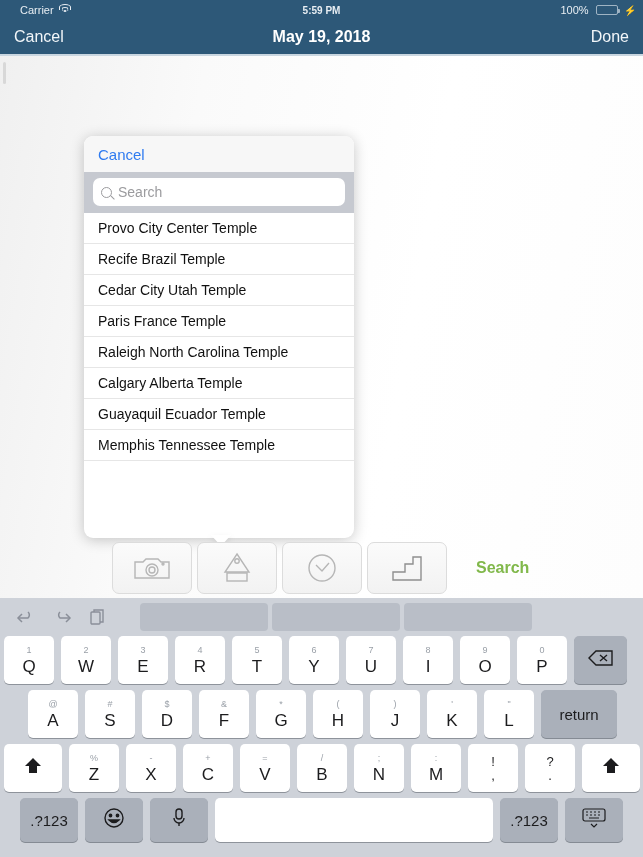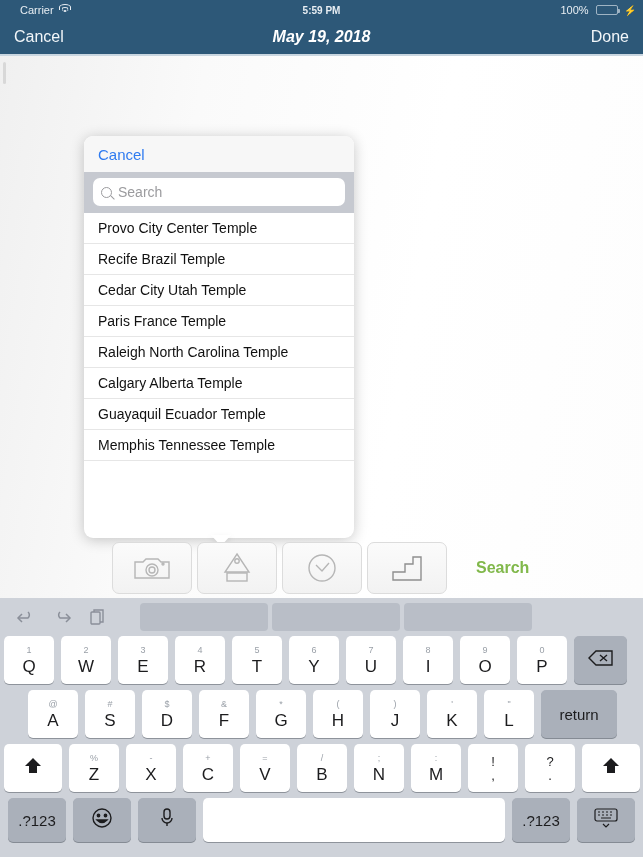--- a/index.html
+++ b/index.html
@@ -42,21 +42,21 @@
 
   
   .navbar {
     position: absolute; top: 20px; left: 0; width: 643px; height: 34px;
     background: #2d5878; color: #fff;
     display: flex; align-items: center; justify-content: space-between;
     padding: 0 14px;
   }
   .navbar .nav-btn { font-size: 16px; color: #f2f6f9; cursor: pointer; }
   .navbar .nav-title { font-size: 16px; font-weight: bold; color: #fff;
-    position: absolute; left: 0; right: 0; text-align: center; pointer-events: none; font-style: italic; }
+    position: absolute; left: 0; right: 0; text-align: center; pointer-events: none; }
   .nav-hairline { position: absolute; top: 54px; left: 0; width: 643px; height: 2px; background: #c9d6e0; }
 
   
   .content {
     position: absolute; top: 56px; left: 0; width: 643px; height: 542px;
     background: linear-gradient(100deg, #f0f0f0 0%, #fafafa 28%, #ffffff 62%, #fdfdfd 100%);
   }
   .left-scroll-indicator {
     position: absolute; top: 6px; left: 3px; width: 3px; height: 22px;
     background: #d8d8d8; border-radius: 2px;
@@ -152,21 +152,21 @@
     background: #aab0ba; box-shadow: 0 1px 0 #858b94; color: #1c1c1e;
   }
   .key.dark .pri { font-size: 15px; }
   .row1 .key { width: 50px; }
   .key.del { width: 53px; }
   .row2 { padding-left: 28px; }
   .row2 .key { width: 50px; }
   .key.ret { width: 76px; margin-left: 0; }
   .row3 .key { width: 50px; }
   .key.shift { width: 58px; }
-  .row4 { padding: 0 8px; margin-bottom: 0; }
+  .row4 { padding: 0 20px; margin-bottom: 0; }
   .key.mod { width: 58px; height: 44px; }
   .key.space { flex: 1; height: 44px; }
   .key.kbdismiss { width: 58px; height: 44px; }
 </style>
 </head>
 <body>
 
 <div id="app">
 
   <div class="statusbar">

